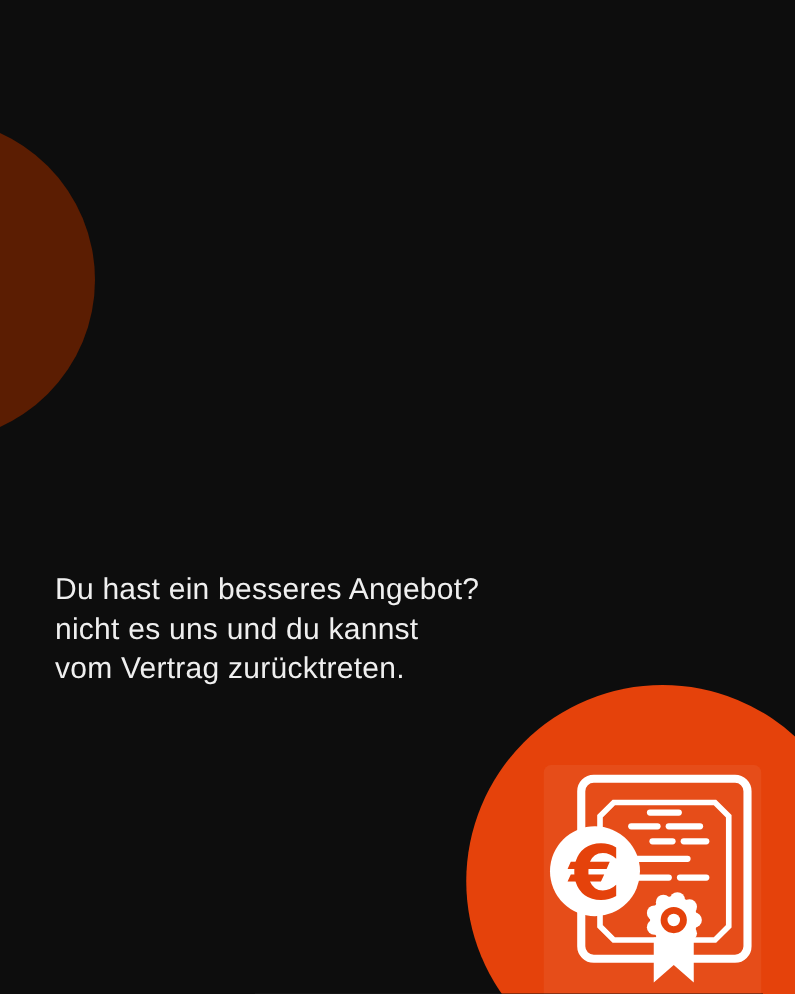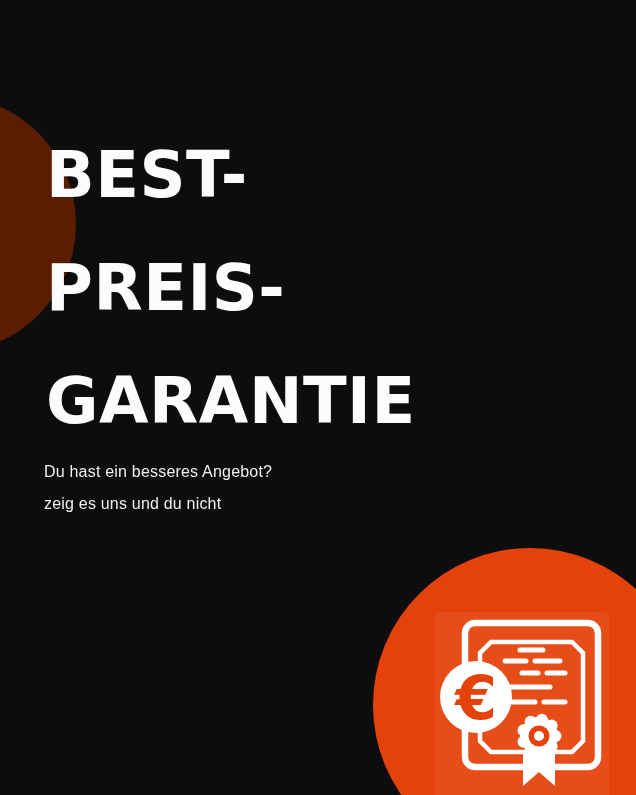--- a/index.html
+++ b/index.html
@@ -44,21 +44,21 @@
     line-height: 113px;
     letter-spacing: 0.5px;
     white-space: nowrap;
   }
   .bodytext {
     position: absolute;
     left: 44px; top: 456px;
     color: #efefef;
     font-family: "Liberation Sans", sans-serif;
     font-weight: 400;
-    font-size: 16px;
+    font-size: 24px;
     line-height: 31.6px;
     letter-spacing: 0.2px;
     white-space: nowrap;
   }
 </style>
 </head>
 <body>
 
 <div class="stage">
 
@@ -101,24 +101,20 @@
       <circle cx="102" cy="136" r="10.5" fill="#e5420b"></circle>
       <circle cx="102" cy="136" r="5" fill="#ffffff"></circle>
     </g>
 
     <g>
       <circle cx="39" cy="97" r="36" fill="#ffffff"></circle>
       <text x="39" y="119" text-anchor="middle" font-family="DejaVu Sans, sans-serif" font-size="60" font-weight="bold" fill="#e5420b">€</text>
     </g>
   </svg>
 
-  <div class="headline">
-    <div>BEST-</div>
-    <div>PREIS-</div>
-    <div>GARANTIE</div>
-  </div>
 
   <div class="bodytext">
     <div>Du hast ein besseres Angebot?</div>
-    <div>zeig es uns und du nicht</div>
+    <div>nicht es uns und du kannst</div>
+    <div>vom Vertrag zurücktreten.</div>
   </div>
 
 </div>
 
 </body></html>

